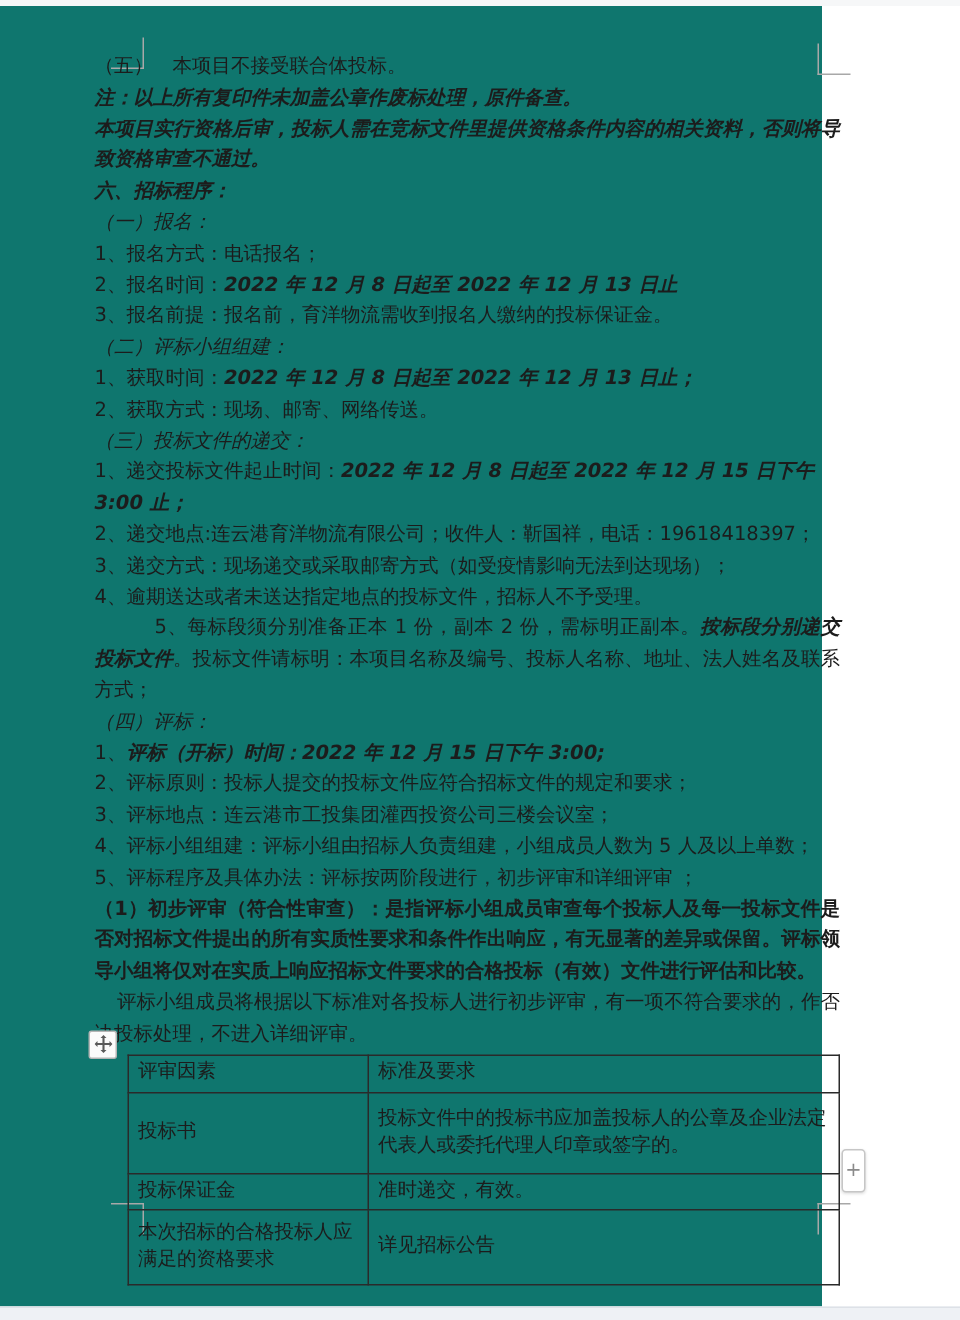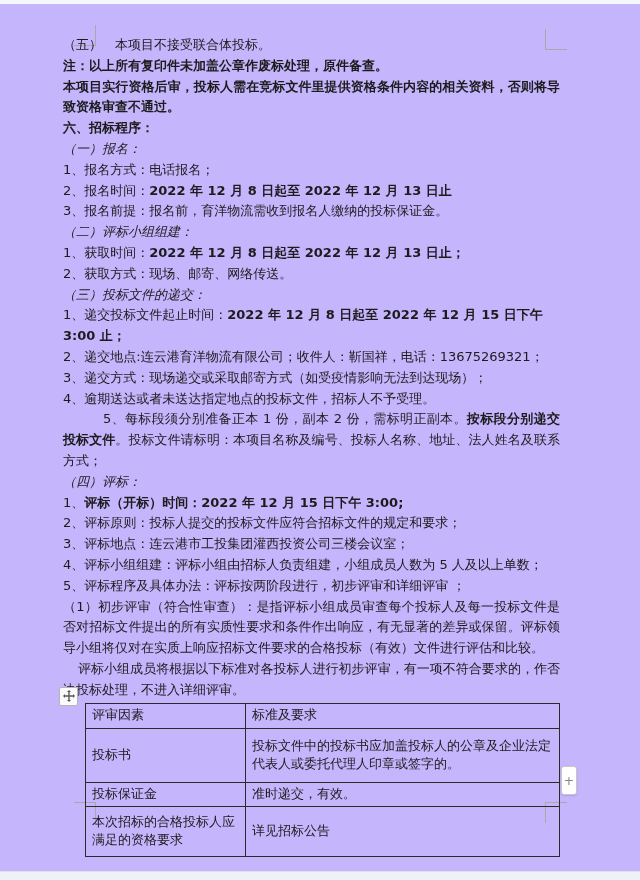--- a/index.html
+++ b/index.html
@@ -4,34 +4,34 @@
 <style>
   html,body{margin:0;padding:0;}
   body{
     width:640px;height:880px;overflow:hidden;background:#ffffff;
     font-family:"DejaVu Sans","Liberation Sans",sans-serif;
     color:#1c1c1c;
   }
   .screen{position:relative;width:640px;height:880px;background:#ffffff;}
   .top-strip{position:absolute;left:0;top:0;width:640px;height:4px;background:#f6f7f8;}
   .bottom-strip{position:absolute;left:0;top:871px;width:640px;height:9px;background:#eef1f5;border-top:1px solid #dde1e7;}
-  .page{position:absolute;left:0;top:4px;width:640px;height:867px;background:#c4b5fd;}
+  .page{position:absolute;left:0;top:4px;width:548px;height:867px;background:#0f766e;}
 
   
   .crop{position:absolute;width:21px;height:20px;}
   .crop.tl{left:74px;top:21px;border-right:1px solid #a8a8a8;border-bottom:1px solid #a8a8a8;}
   .crop.tr{left:545px;top:25px;border-left:1px solid #a8a8a8;border-bottom:1px solid #a8a8a8;}
   .crop.bl{left:74px;top:798px;border-right:1px solid #a8a8a8;border-top:1px solid #a8a8a8;}
   .crop.br{left:545px;top:798px;border-left:1px solid #a8a8a8;border-top:1px solid #a8a8a8;}
 
   .doc{position:absolute;left:63px;top:31px;width:497px;font-size:13px;line-height:20.8px;}
   .doc p{margin:0;white-space:normal;}
-  .b{font-weight:bold;}
+  .b{font-weight:bold;font-style:italic;}
   .j{text-align:justify;}
-  .ml3{margin-left:3px;}
+  .ml3{margin-left:3px;font-weight:bold;}
   .ml7{margin-left:7px;}
   .ml22{margin-left:22px;}
   .ml24{margin-left:24px;font-style:italic;}
   .ml32{margin-left:32px;}
   .ml40{margin-left:40px;}
   .ind40{text-indent:40px;}
   .ind15{text-indent:15px;}
 
   .tablewrap{position:relative;margin:2px 0 0 22px;width:475px;}
   table.eval{border-collapse:collapse;width:475px;table-layout:fixed;font-size:13px;}
@@ -75,21 +75,21 @@
       <p><span class="b">六、招标程序：</span></p>
       <p class="ml24"><span>（一）报名：</span></p>
       <p class="ml40"><span>1、报名方式：电话报名；</span></p>
       <p class="ml40"><span>2、报名时间：</span><span class="b">2022 年 12 月 8 日起至 2022 年 12 月 13 日止</span></p>
       <p class="ml40"><span>3、报名前提：报名前，育洋物流需收到报名人缴纳的投标保证金。</span></p>
       <p class="ml24"><span>（二）评标小组组建：</span></p>
       <p class="ml40"><span>1、获取时间：</span><span class="b">2022 年 12 月 8 日起至 2022 年 12 月 13 日止；</span></p>
       <p class="ml40"><span>2、获取方式：现场、邮寄、网络传送。</span></p>
       <p class="ml24"><span>（三）投标文件的递交：</span></p>
       <p class="ml40"><span>1、递交投标文件起止时间：</span><span class="b">2022 年 12 月 8 日起至 2022 年 12 月 15 日下午 3:00 止；</span></p>
-      <p class="ml40"><span>2、递交地点:连云港育洋物流有限公司；收件人：靳国祥，电话：13675269321；</span></p>
+      <p class="ml40"><span>2、递交地点:连云港育洋物流有限公司；收件人：靳国祥，电话：19618418397；</span></p>
       <p class="ml40"><span>3、递交方式：现场递交或采取邮寄方式（如受疫情影响无法到达现场）；</span></p>
       <p class="ml40"><span>4、逾期送达或者未送达指定地点的投标文件，招标人不予受理。</span></p>
       <p class="ind40 j"><span>5、每标段须分别准备正本 1 份，副本 2 份，需标明正副本。</span><span class="b">按标段分别递交投标文件</span><span>。投标文件请标明：本项目名称及编号、投标人名称、地址、法人姓名及联系方式；</span></p>
       <p class="ml24"><span>（四）评标：</span></p>
       <p class="ml40"><span>1、</span><span class="b">评标（开标）时间：2022 年 12 月 15 日下午 3:00;</span></p>
       <p class="ml40"><span>2、评标原则：投标人提交的投标文件应符合招标文件的规定和要求；</span></p>
       <p class="ml40"><span>3、评标地点：连云港市工投集团灌西投资公司三楼会议室；</span></p>
       <p class="ml40"><span>4、评标小组组建：评标小组由招标人负责组建，小组成员人数为 5 人及以上单数；</span></p>
       <p class="ml40"><span>5、评标程序及具体办法：评标按两阶段进行，初步评审和详细评审 ；</span></p>
       <p class="ml3 j"><span>（1）初步评审（符合性审查）：是指评标小组成员审查每个投标人及每一投标文件是否对招标文件提出的所有实质性要求和条件作出响应，有无显著的差异或保留。评标领导小组将仅对在实质上响应招标文件要求的合格投标（有效）文件进行评估和比较。</span></p>

